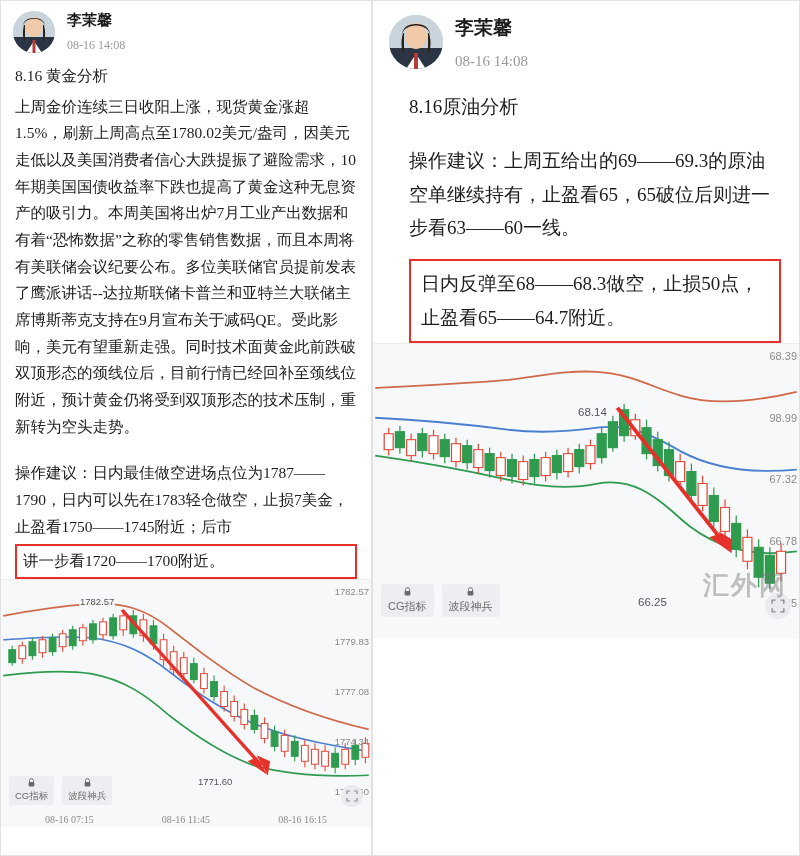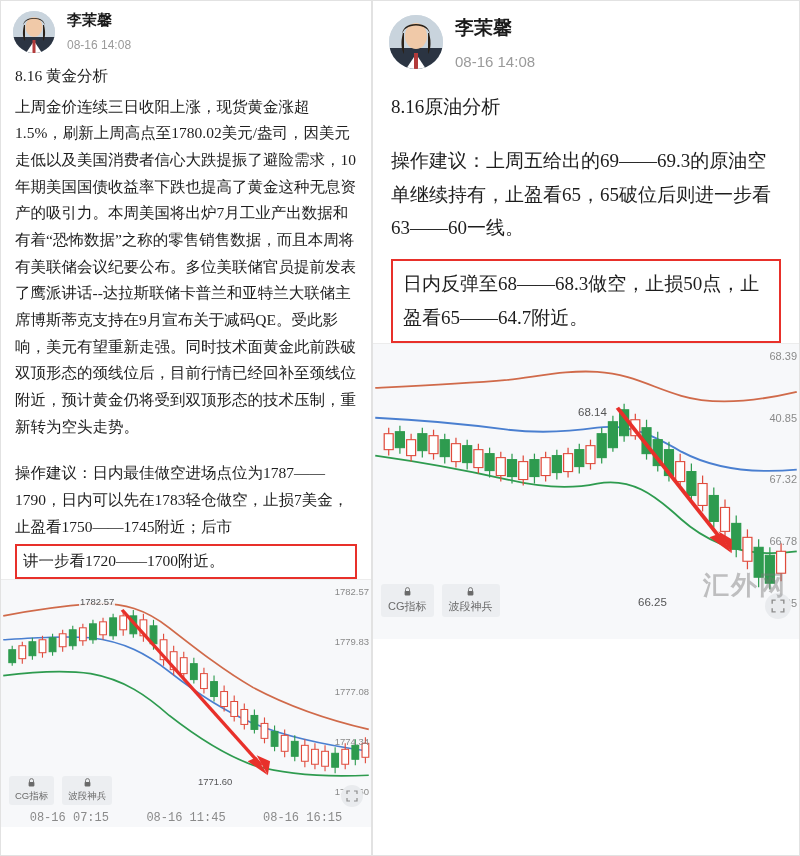--- a/index.html
+++ b/index.html
@@ -38,42 +38,42 @@
     flex: 0 0 auto;
     position: relative;
     background: #cfd8e0;
   }
   .avatar svg { display: block; }
   .author-meta { margin-left: 12px; }
   .author-name {
     color: #1b1b1b;
     font-weight: 600;
   }
-  .author-time { color: #9a9a9a; }
+  .author-time { color: #9a9a9a; font-family: Liberation Serif, serif; }
 
   .col-left .avatar { width: 42px; height: 42px; }
   .col-left .author-name { font-size: 15px; }
   .col-left .author-time { font-size: 12px; margin-top: 8px; }
   .col-right .avatar { width: 54px; height: 54px; }
   .col-right .author-name { font-size: 19px; }
   .col-right .author-time { font-size: 15px; margin-top: 12px; }
   .col-right .author { padding: 14px 16px 6px 16px; }
 
   
   .post-body {
     color: #1d1d1d;
     font-family: "Liberation Serif", serif;
   }
   .col-left .post-body {
     padding: 6px 14px 0 14px;
     font-size: 15.5px;
     line-height: 1.72;
   }
   .col-right .post-body {
-    padding: 14px 18px 0 18px;
+    padding: 14px 18px 0 36px;
     font-size: 19px;
     line-height: 1.78;
   }
   .para { margin: 0 0 4px 0; }
   .para.spaced { margin-top: 20px; }
 
   
   .redbox {
     border: 2px solid #e8302a;
     padding: 2px 6px 2px 6px;
@@ -121,23 +121,23 @@
   .col-right .ylabel { font-size: 11px; }
 
   .xaxis {
     position: absolute;
     left: 0; right: 0; bottom: 2px;
     display: flex;
     justify-content: space-around;
     padding: 0 10px;
   }
   .xlabel {
-    font-size: 12px;
+    font-size: 10px;
     color: #8a8a8a;
-    font-family: Liberation Mono, monospace;
+    font-family: Liberation Serif, serif;
   }
 
   .indicator-row {
     position: absolute;
     left: 8px;
     bottom: 22px;
     display: flex;
     gap: 8px;
   }
   .indicator {
@@ -494,21 +494,21 @@
             <polygon points="320,210 308,188 320,196" fill="#e8302a"></polygon>
           </g>
         </svg>
       </div>
 
       <div class="pricetag" style="left:176px; top:62px;">68.14</div>
       <div class="pricetag" style="left:236px; top:252px;">66.25</div>
 
       <div class="ylabels">
         <div class="ylabel">68.39</div>
-        <div class="ylabel">40.85</div>
+        <div class="ylabel">98.99</div>
         <div class="ylabel">67.32</div>
         <div class="ylabel">66.78</div>
         <div class="ylabel">66.25</div>
       </div>
 
       <div class="indicator-row">
         <div class="indicator">
           <svg class="lock-ico" viewBox="0 0 7 9">
               <path d="M1.5 4V2.6a2 2 0 0 1 4 0V4" fill="none" stroke="#6a6a6a" stroke-width="0.9"></path>
               <rect x="0.6" y="4" width="5.8" height="4.4" rx="0.8" fill="#6a6a6a"></rect>

